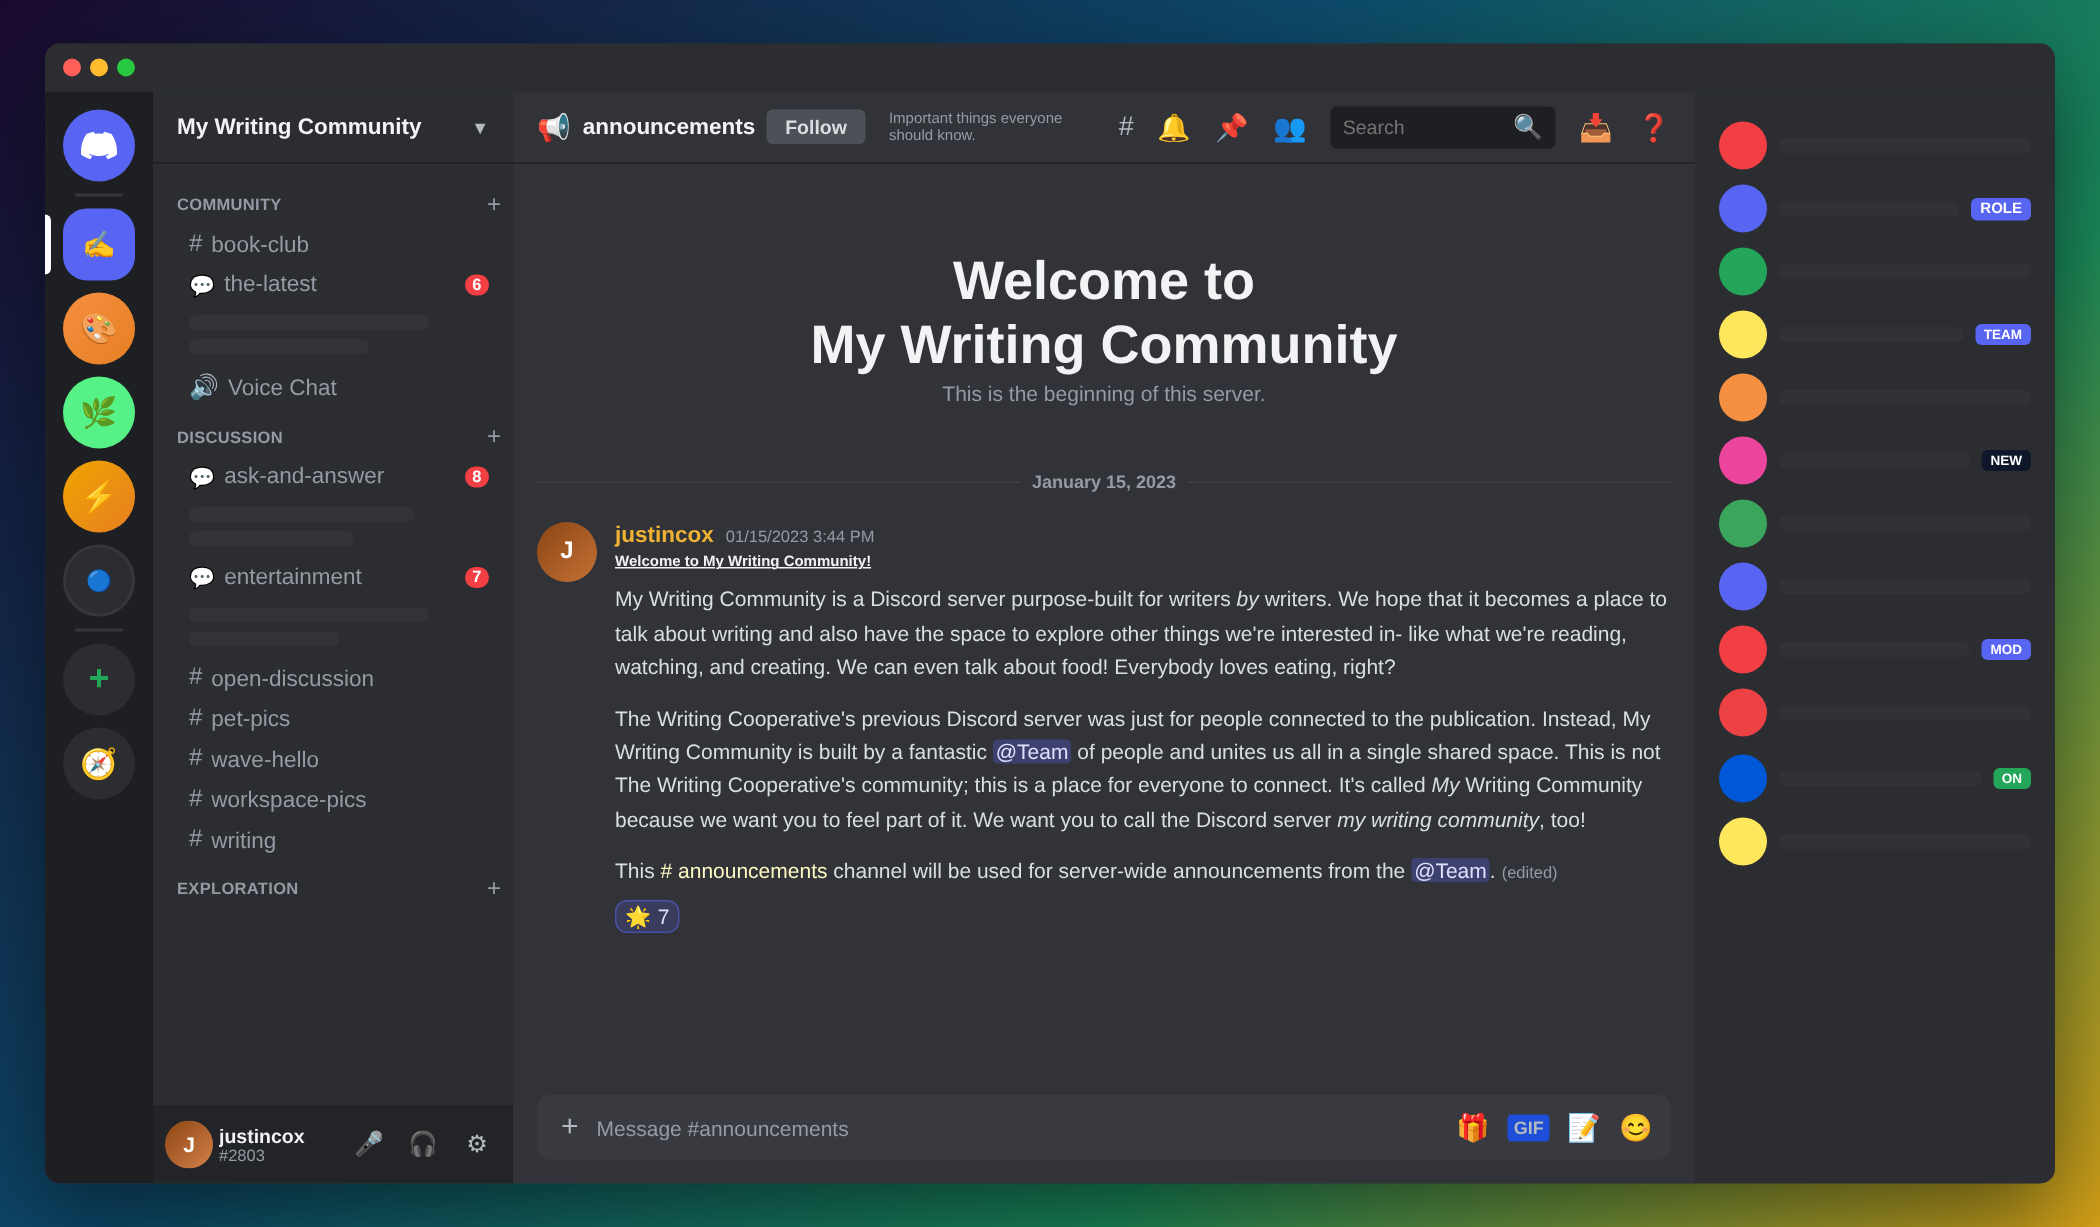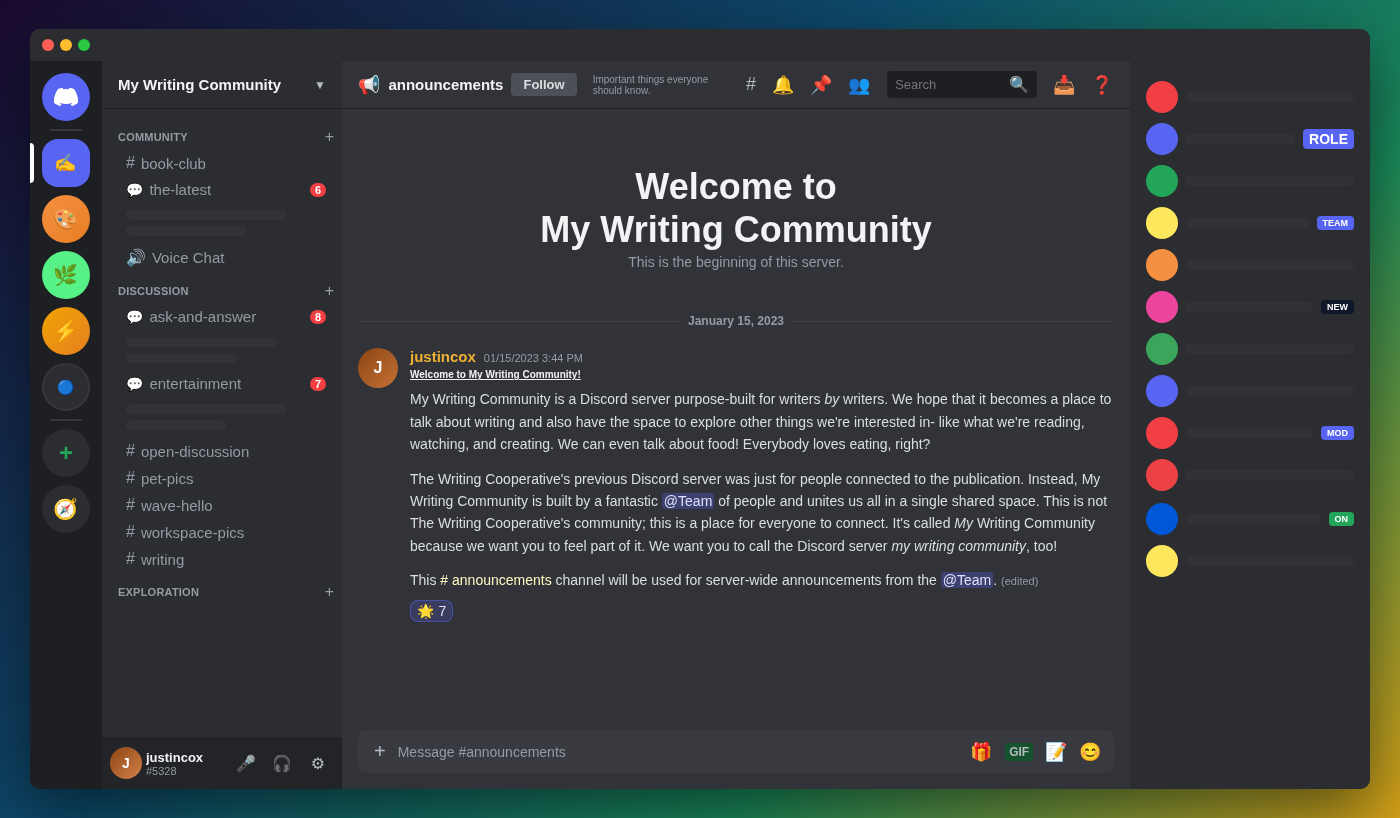--- a/index.html
+++ b/index.html
@@ -537,21 +537,21 @@
           <span class="category-add">+</span>
         </div>
       </div>
 
       <div class="user-panel">
         <div class="user-avatar">
           <div style="width:100%;height:100%;background:linear-gradient(135deg,#8b4513,#d4814a);display:flex;align-items:center;justify-content:center;font-size:14px;color:white;font-weight:700;">J</div>
         </div>
         <div class="user-info">
           <div class="user-name">justincox</div>
-          <div class="user-disc">#5328</div>
+          <div class="user-disc">#2803</div>
         </div>
         <div class="user-controls">
           <div class="ctrl-btn">🎤</div>
           <div class="ctrl-btn">🎧</div>
           <div class="ctrl-btn">⚙</div>
         </div>
       </div>
     </div>
 
     <div class="chat-area">
@@ -621,38 +621,38 @@
           </div>
         </div>
       </div>
 
       <div class="chat-input-area">
         <div class="chat-input-box">
           <span class="input-btn">+</span>
           <input class="chat-input" type="text" placeholder="Message #announcements" style="">
           <div class="input-icons">
             <span class="input-icon">🎁</span>
-            <span class="input-icon" style="font-size:12px;font-weight:700;background:#14532d;padding:2px 4px;border-radius:3px;color:#b5bac1;">GIF</span>
+            <span class="input-icon" style="font-size:12px;font-weight:700;background:#1d4ed8;padding:2px 4px;border-radius:3px;color:#b5bac1;">GIF</span>
             <span class="input-icon">📝</span>
             <span class="input-icon">😊</span>
           </div>
         </div>
       </div>
     </div>
 
     <div class="members-panel">
 
       <div class="member-blurred">
         <div class="member-avatar" style="background:#f23f43;border-radius:50%;width:32px;height:32px;flex-shrink:0;"></div>
         <div class="member-name-blurred"></div>
       </div>
       <div class="member-blurred">
         <div class="member-avatar" style="background:#5865f2;border-radius:50%;width:32px;height:32px;flex-shrink:0;"></div>
         <div class="member-name-blurred" style="width:60%;"></div>
-        <span class="member-badge badge-blue" style="font-size:14px;">ROLE</span>
+        <span class="member-badge badge-blue" style="font-size:10px;">ROLE</span>
       </div>
       <div class="member-blurred">
         <div class="member-avatar" style="background:#23a55a;border-radius:50%;width:32px;height:32px;flex-shrink:0;"></div>
         <div class="member-name-blurred" style="width:70%;"></div>
       </div>
       <div class="member-blurred">
         <div class="member-avatar" style="background:#fee75c;border-radius:50%;width:32px;height:32px;flex-shrink:0;"></div>
         <div class="member-name-blurred" style="width:55%;"></div>
         <span class="member-badge badge-blue" style="font-size:9px;background:#5865f2;">TEAM</span>
       </div>

